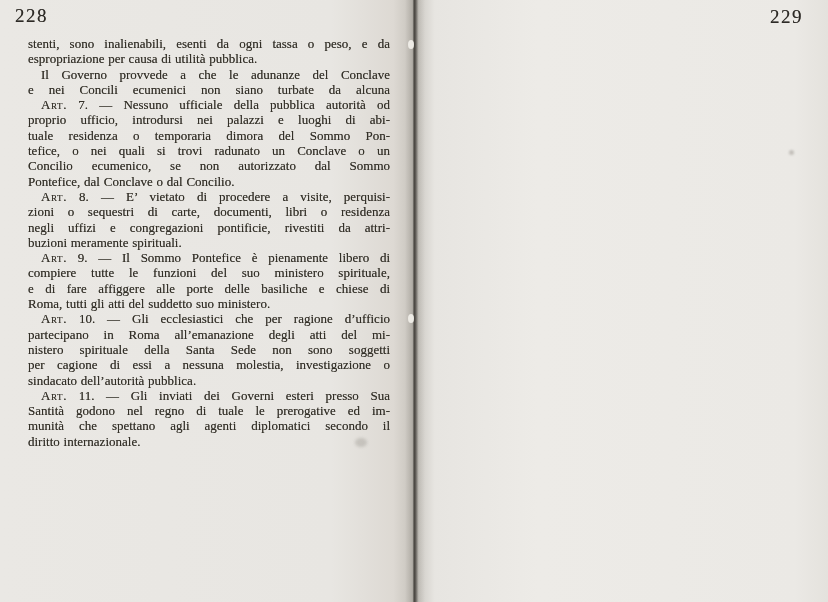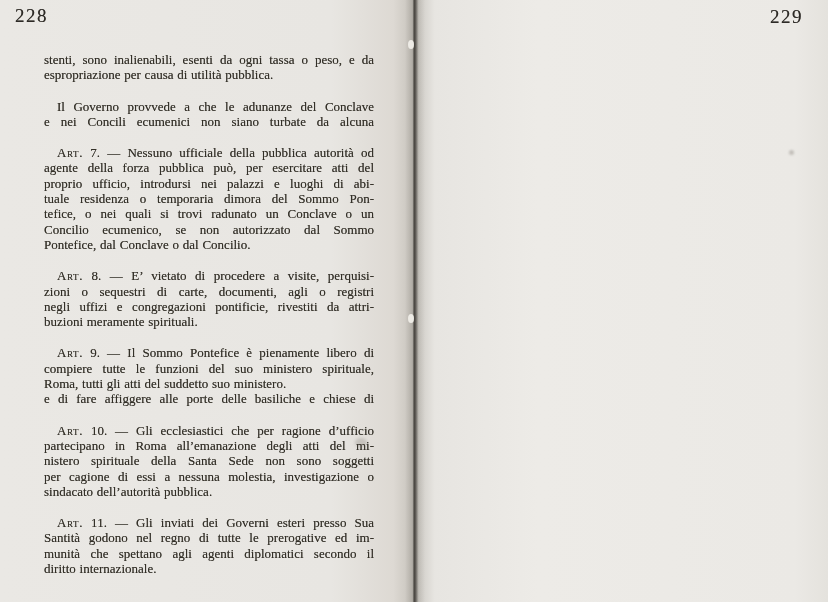--- a/index.html
+++ b/index.html
@@ -45,21 +45,21 @@
   .num-left { left: 15px; top: 5px; }
   .num-right { right: 25px; top: 6px; }
   .textblock {
     position: absolute;
     font-size: 13px;
     color: #333028;
     text-shadow: 0 0 0.5px rgba(45,40,33,0.6);
     word-spacing: 0.5px;
   }
   .textblock-left { left: 28px; top: 36px; width: 362px; }
-  .para { margin: 16px; }
+  .para { margin: 0; }
   .line {
     height: 15.3px;
     line-height: 15.3px;
     text-align: justify;
     text-align-last: justify;
     white-space: normal;
   }
   .line.last { text-align-last: left; }
   .line.indent { padding-left: 13px; }
   .sc { font-variant: small-caps; letter-spacing: 0.6px; }
@@ -96,49 +96,48 @@
         <div class="para">
           <div class="line">stenti, sono inalienabili, esenti da ogni tassa o peso, e da</div>
           <div class="line last">espropriazione per causa di utilità pubblica.</div>
         </div>
         <div class="para">
           <div class="line indent">Il Governo provvede a che le adunanze del Conclave</div>
           <div class="line">e nei Concili ecumenici non siano turbate da alcuna</div>
         </div>
         <div class="para">
           <div class="line indent"><span class="sc">Art.</span> 7. — Nessuno ufficiale della pubblica autorità od</div>
-          <div class="line">agente della forza pubblica può, per esercitare atti del</div>
           <div class="line">proprio ufficio, introdursi nei palazzi e luoghi di abi-</div>
           <div class="line">tuale residenza o temporaria dimora del Sommo Pon-</div>
           <div class="line">tefice, o nei quali si trovi radunato un Conclave o un</div>
           <div class="line">Concilio ecumenico, se non autorizzato dal Sommo</div>
           <div class="line last">Pontefice, dal Conclave o dal Concilio.</div>
         </div>
         <div class="para">
           <div class="line indent"><span class="sc">Art.</span> 8. — E’ vietato di procedere a visite, perquisi-</div>
-          <div class="line">zioni o sequestri di carte, documenti, agli o registri</div>
+          <div class="line">zioni o sequestri di carte, documenti, libri o residenza</div>
           <div class="line">negli uffizi e congregazioni pontificie, rivestiti da attri-</div>
           <div class="line last">buzioni meramente spirituali.</div>
         </div>
         <div class="para">
           <div class="line indent"><span class="sc">Art.</span> 9. — Il Sommo Pontefice è pienamente libero di</div>
           <div class="line">compiere tutte le funzioni del suo ministero spirituale,</div>
+          <div class="line">e di fare affiggere alle porte delle basiliche e chiese di</div>
           <div class="line last">Roma, tutti gli atti del suddetto suo ministero.</div>
-          <div class="line">e di fare affiggere alle porte delle basiliche e chiese di</div>
         </div>
         <div class="para">
           <div class="line indent"><span class="sc">Art.</span> 10. — Gli ecclesiastici che per ragione d’ufficio</div>
           <div class="line">partecipano in Roma all’emanazione degli atti del mi-</div>
           <div class="line">nistero spirituale della Santa Sede non sono soggetti</div>
           <div class="line">per cagione di essi a nessuna molestia, investigazione o</div>
           <div class="line last">sindacato dell’autorità pubblica.</div>
         </div>
         <div class="para">
           <div class="line indent"><span class="sc">Art.</span> 11. — Gli inviati dei Governi esteri presso Sua</div>
-          <div class="line">Santità godono nel regno di tutte le prerogative ed im-</div>
+          <div class="line">Santità godono nel regno di tuale le prerogative ed im-</div>
           <div class="line">munità che spettano agli agenti diplomatici secondo il</div>
           <div class="line last">diritto internazionale.</div>
         </div>
       </div>
   </div>
 
   <div class="page page-right">
     <div class="pagenum num-right">229</div>
 
   </div>

